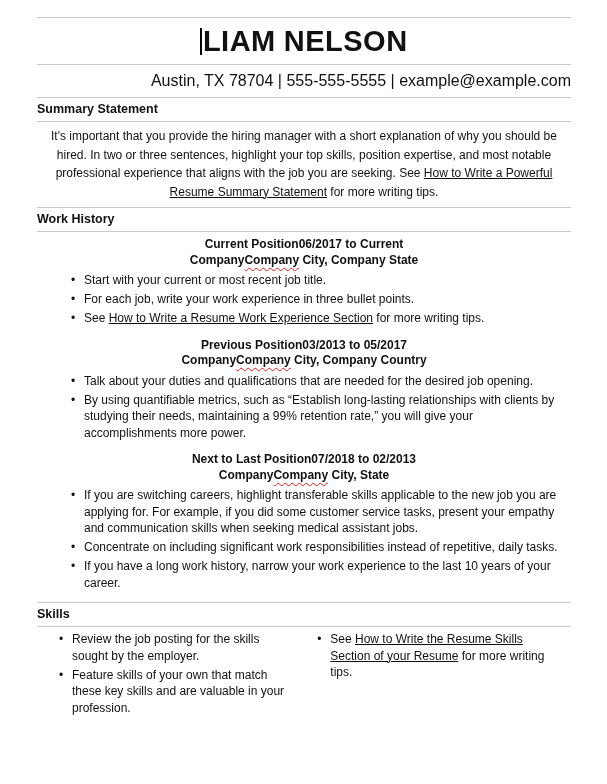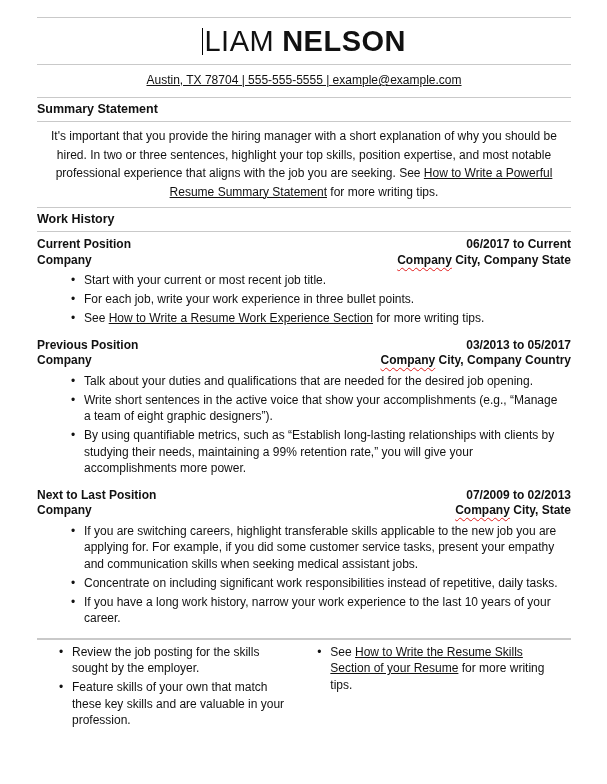--- a/index.html
+++ b/index.html
@@ -19,44 +19,43 @@
   .name-row {
     text-align: center;
     font-size: 29px; line-height: 40px;
     padding: 3px 0;
     white-space: nowrap;
   }
   .caret {
     display: inline-block; width: 1.5px; height: 27px;
     background: #000; vertical-align: -4px; margin-right: 1px;
   }
-  .name-first { font-weight: 400; letter-spacing: 0.5px; }
+  .name-first { font-weight: 700; letter-spacing: 0.5px; }
   .name-last  { font-weight: 700; margin-left: 8px; letter-spacing: 0.5px; text-align: right; }
   
   .contact {
-    text-align: center; font-size: 12px; line-height: 15px;
+    text-align: right; font-size: 16px; line-height: 15px;
     padding: 8px 0 9px 0;
-    text-decoration: underline;
   }
   
   .sec-head {
     text-align: left; font-weight: 700; font-size: 12.5px;
     line-height: 15px; padding: 4px 0;
   }
   
   .summary {
     margin: 0; padding: 5px 0 6px 0;
     font-size: 12px; line-height: 18.5px; text-align: center;
   }
   .doclink { color: #111111; text-decoration: underline; cursor: pointer; }
   
   .jobs { padding-top: 5px; }
   .job { margin-bottom: 11px; }
   .job-row {
-    display: flex; justify-content: space-between;
+    display: flex; justify-content: center;
     font-weight: 700; font-size: 12px; line-height: 15.5px;
   }
   .misspell {
     text-decoration: underline wavy #e01b1b;
     text-decoration-thickness: 1px;
     text-underline-offset: 3px;
   }
   ul.blist {
     margin: 4px 12px 0 0; padding: 0 0 0 47px;
     list-style: none; font-size: 12px; line-height: 16.5px;
@@ -119,44 +118,44 @@
       <div class="job-row">
         <span>Previous Position</span>
         <span>03/2013 to 05/2017</span>
       </div>
       <div class="job-row">
         <span>Company</span>
         <span><span class="misspell">Company</span><span> City, Company Country</span></span>
       </div>
       <ul class="blist">
         <li>Talk about your duties and qualifications that are needed for the desired job opening.</li>
-        <li>Write short sentences in the active voice that show your accomplishments (e.g., “Manage a team of eight graphic designers”).</li>
         <li>By using quantifiable metrics, such as “Establish long-lasting relationships with clients by studying their needs, maintaining a 99% retention rate,” you will give your accomplishments more power.</li>
       </ul>
     </div>
 
     <div class="job">
       <div class="job-row">
         <span>Next to Last Position</span>
-        <span>07/2009 to 02/2013</span>
+        <span>07/2018 to 02/2013</span>
       </div>
       <div class="job-row">
         <span>Company</span>
         <span><span class="misspell">Company</span><span> City, State</span></span>
       </div>
       <ul class="blist">
         <li>If you are switching careers, highlight transferable skills applicable to the new job you are applying for. For example, if you did some customer service tasks, present your empathy and communication skills when seeking medical assistant jobs.</li>
         <li>Concentrate on including significant work responsibilities instead of repetitive, daily tasks.</li>
         <li>If you have a long work history, narrow your work experience to the last 10 years of your career.</li>
       </ul>
     </div>
 
   </div>
 
   <hr class="rule">
+  <div class="sec-head">Skills</div>
   <hr class="rule">
 
   <div class="skills-grid">
     <ul class="blist col-left">
       <li>Review the job posting for the skills sought by the employer.</li>
       <li>Feature skills of your own that match these key skills and are valuable in your profession.</li>
     </ul>
     <ul class="blist col-right">
       <li><span>See </span><a class="doclink">How to Write the Resume Skills Section of your Resume</a><span> for more writing tips.</span></li>
     </ul>

